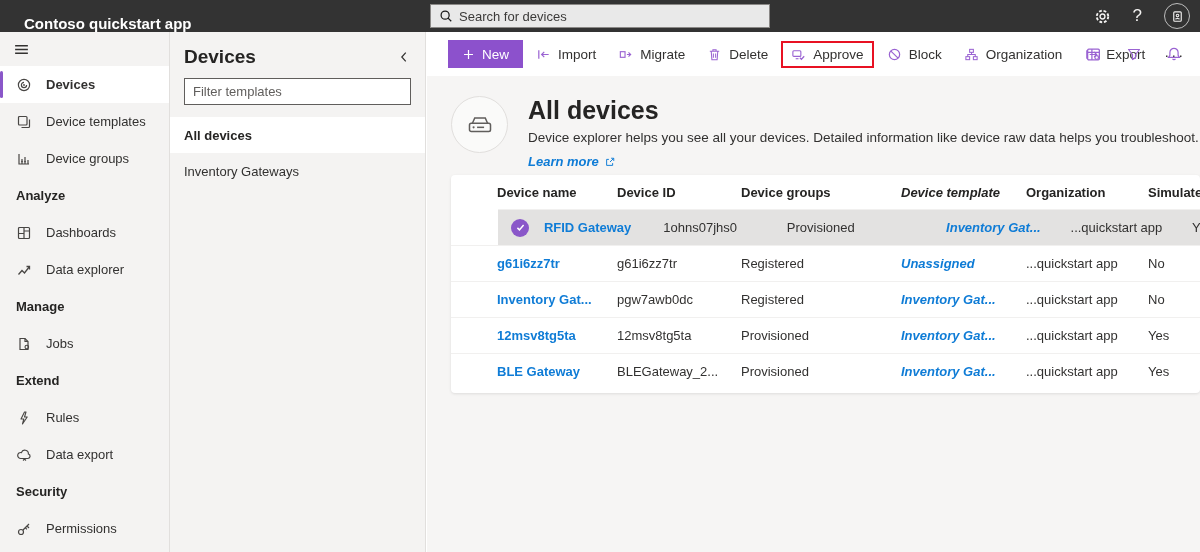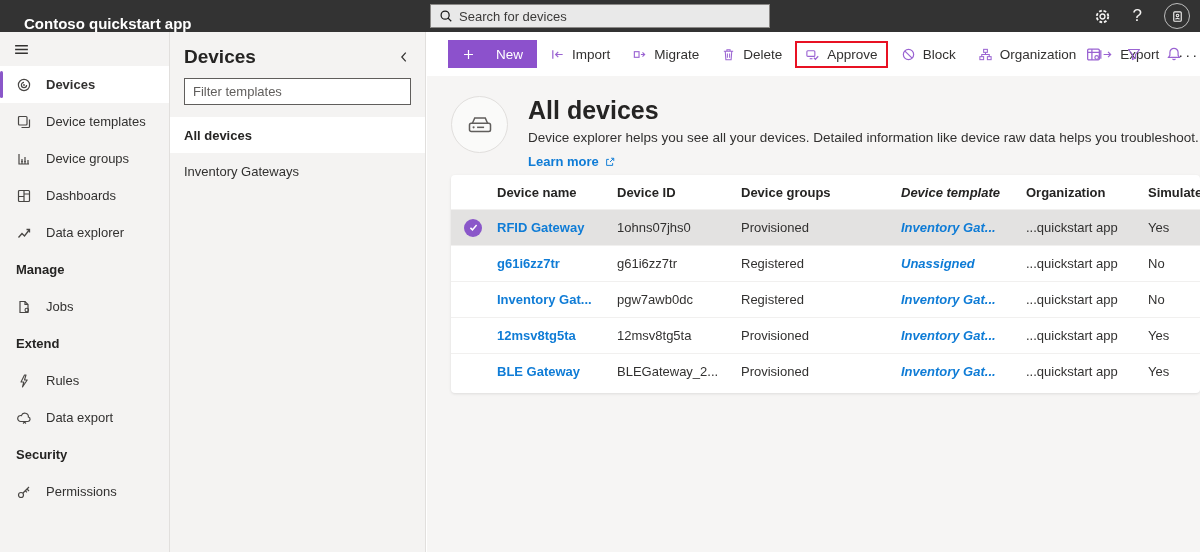--- a/index.html
+++ b/index.html
@@ -47,43 +47,43 @@
   .filter-wrap input::placeholder { color:#605e5c; opacity:1; }
   .plist-item { height:36px; display:flex; align-items:center; padding-left:14px; font-size:13px;
     color:#323130; cursor:pointer; }
   .plist-item.selected { background:#ffffff; font-weight:700; color:#252423; }
 
   
   .main { position:absolute; left:427px; top:32px; width:773px; height:520px; background:#f6f5f4; }
   .toolbar { position:absolute; left:0; top:0; width:773px; height:44px; background:#ffffff;
     display:flex; align-items:center; padding-left:21px; }
   .btn-new { background:#8c51cc; color:#fff; border:none; height:28px; padding:0 14px;
-    font-size:13.5px; display:flex; align-items:center; gap:21px; cursor:pointer; font-family:inherit; }
+    font-size:13.5px; display:flex; align-items:center; gap:7px; cursor:pointer; font-family:inherit; }
   .tool-item { display:flex; align-items:center; gap:7px; font-size:13.5px; color:#323130;
     cursor:pointer; padding:5px 9px; margin-left:4px; white-space:nowrap; }
   .tool-item .ticon { color:#9a63d2; }
   .tool-item.highlighted { border:2px solid #e81123; padding:4px 8px; }
   .tool-more { font-size:15px; letter-spacing:2px; color:#323130; cursor:pointer; padding:5px 8px; margin-left:2px; }
   .toolbar-right { position:absolute; right:18px; top:0; height:44px; display:flex; align-items:center; gap:24px; }
   .toolbar-right .ticon { color:#9a63d2; cursor:pointer; }
 
   .content { position:absolute; left:0; top:44px; width:773px; height:476px; }
   .head-block { display:flex; gap:20px; padding:20px 0 0 24px; align-items:flex-start; }
   .dev-circle { width:57px; height:57px; border-radius:50%; background:#fafaf9; border:1px solid #e1dfdd;
     display:flex; align-items:center; justify-content:center; color:#605e5c; flex:none; }
   .head-text h1 { font-size:25px; font-weight:600; color:#252423; margin-bottom:5px; }
   .head-text .desc { font-size:13.5px; color:#323130; margin-bottom:7px; }
   .learn { display:inline-flex; align-items:center; gap:5px; font-size:13px; font-weight:700;
-    color:#0f7cd6; text-decoration:none; cursor:pointer; }
+    color:#0f7cd6; text-decoration:none; cursor:pointer;font-style:italic; }
 
   .card { position:absolute; left:24px; top:99px; width:749px; height:218px; background:#ffffff;
     border-radius:4px; box-shadow:0 1px 3px rgba(0,0,0,.10); overflow:hidden; }
   .trow { display:flex; align-items:center; height:36px; font-size:13px; border-top:1px solid #f1f0ef; }
   .trow.thead { height:34px; font-weight:700; color:#252423; border-top:none; }
-  .trow.selected { background:#e3e2e1; }
+  .trow.selected { background:#e3e2e1;margin-left:47px; }
   .c { padding-right:8px; overflow:hidden; white-space:nowrap; }
   .c.check { width:46px; padding-left:13px; }
   .c.name { width:120px; }
   .c.id { width:124px; }
   .c.status { width:160px; }
   .c.template { width:125px;font-style:italic; }
   .c.org { width:122px; }
   .c.sim { flex:1; }
   .c a { color:#0f7cd6; font-weight:700; text-decoration:none; cursor:pointer; }
   .checkcircle { width:18px; height:18px; border-radius:50%; background:#8a57c9; display:flex;
@@ -154,20 +154,21 @@
       <svg width="16" height="16" viewBox="0 0 16 16">
           <path d="M3 3v10h10" fill="none" stroke="currentColor" stroke-width="1.2"></path>
           <path d="M6 13V8M9 13V6M12 13V9" stroke="currentColor" stroke-width="1.2"></path>
           <circle cx="6" cy="10.5" r=".8" fill="currentColor"></circle>
           <circle cx="9" cy="10.5" r=".8" fill="currentColor"></circle>
         </svg>
     </span>
     <span>Device groups</span>
   </div>
 
+  <div class="nav-header">Analyze</div>
 
   <div class="nav-item">
     <span class="nicon">
       <svg width="16" height="16" viewBox="0 0 16 16">
           <rect x="2.5" y="2.5" width="11" height="11" rx="1" fill="none" stroke="currentColor" stroke-width="1.2"></rect>
           <path d="M8 2.5v11M2.5 8.5H8M8 6h5.5" stroke="currentColor" stroke-width="1.2" fill="none"></path>
         </svg>
     </span>
     <span>Dashboards</span>
   </div>

